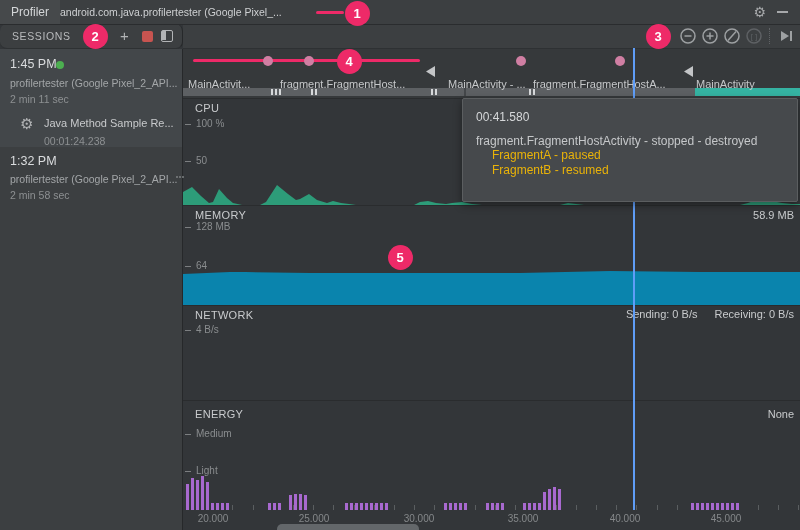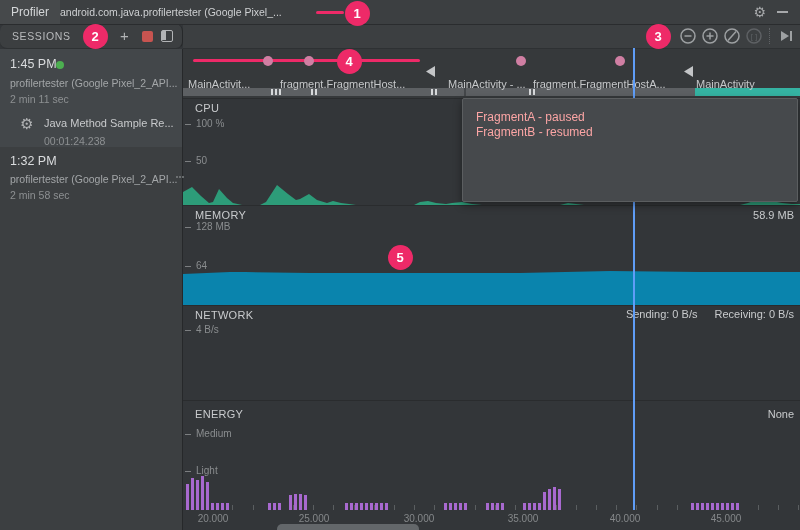--- a/index.html
+++ b/index.html
@@ -73,21 +73,21 @@
 
   .blue-line{position:absolute;left:633px;top:48px;width:2px;height:462px;background:#5f9df7;z-index:4;}
 
   
   .tooltip{position:absolute;left:462px;top:98px;width:336px;height:104px;background:#46494c;
           border:1px solid #5b5e60;box-sizing:border-box;border-radius:2px;z-index:10;
           box-shadow:0 3px 8px rgba(0,0,0,.4);padding:11px 13px;}
   .tt-time{font-size:12px;color:#d6d8da;margin-bottom:10px;}
   .tt-title{font-size:12px;color:#c6c8ca;}
   .tt-range{font-size:11px;color:#8b8e90;margin-top:2px;margin-bottom:10px;}
-  .tt-line{font-size:12px;color:#fca5a5;line-height:15px;}
+  .tt-line{font-size:12px;color:#eab308;line-height:15px;margin-left:16px;}
 
   
   .h-scrollbar{position:absolute;left:277px;top:524px;width:142px;height:10px;background:#63676a;
           border-radius:5px;z-index:6;}
 
   
   .callout{position:absolute;width:25px;height:25px;border-radius:50%;background:#ee2a68;color:#fff;
           font-size:13px;font-weight:bold;text-align:center;line-height:25px;z-index:20;}
 
   
@@ -270,20 +270,22 @@
       <div class="energy-bar" style="left: 533px; bottom: 0px; height: 7px;"></div>
       <div class="energy-bar" style="left: 538px; bottom: 0px; height: 7px;"></div>
       <div class="energy-bar" style="left: 543px; bottom: 0px; height: 7px;"></div>
       <div class="energy-bar" style="left: 548px; bottom: 0px; height: 7px;"></div>
       <div class="energy-bar" style="left: 553px; bottom: 0px; height: 7px;"></div>
     </div>
 
   <div class="blue-line"></div>
 
   <div class="tooltip">
+    <div class="tt-time">00:41.580</div>
+    <div class="tt-title">fragment.FragmentHostActivity - stopped - destroyed</div>
     <div class="tt-line">FragmentA - paused</div>
     <div class="tt-line">FragmentB - resumed</div>
   </div>
 
   <div class="h-scrollbar"></div>
 
   <div id="gen" style="position:absolute;inset:0;pointer-events:none;">
       <div class="act-label" style="left: 188px;">MainActivit...</div>
       <div class="act-label" style="left: 280px;">fragment.FragmentHost...</div>
       <div class="act-label" style="left: 448px;">MainActivity - ...</div>

